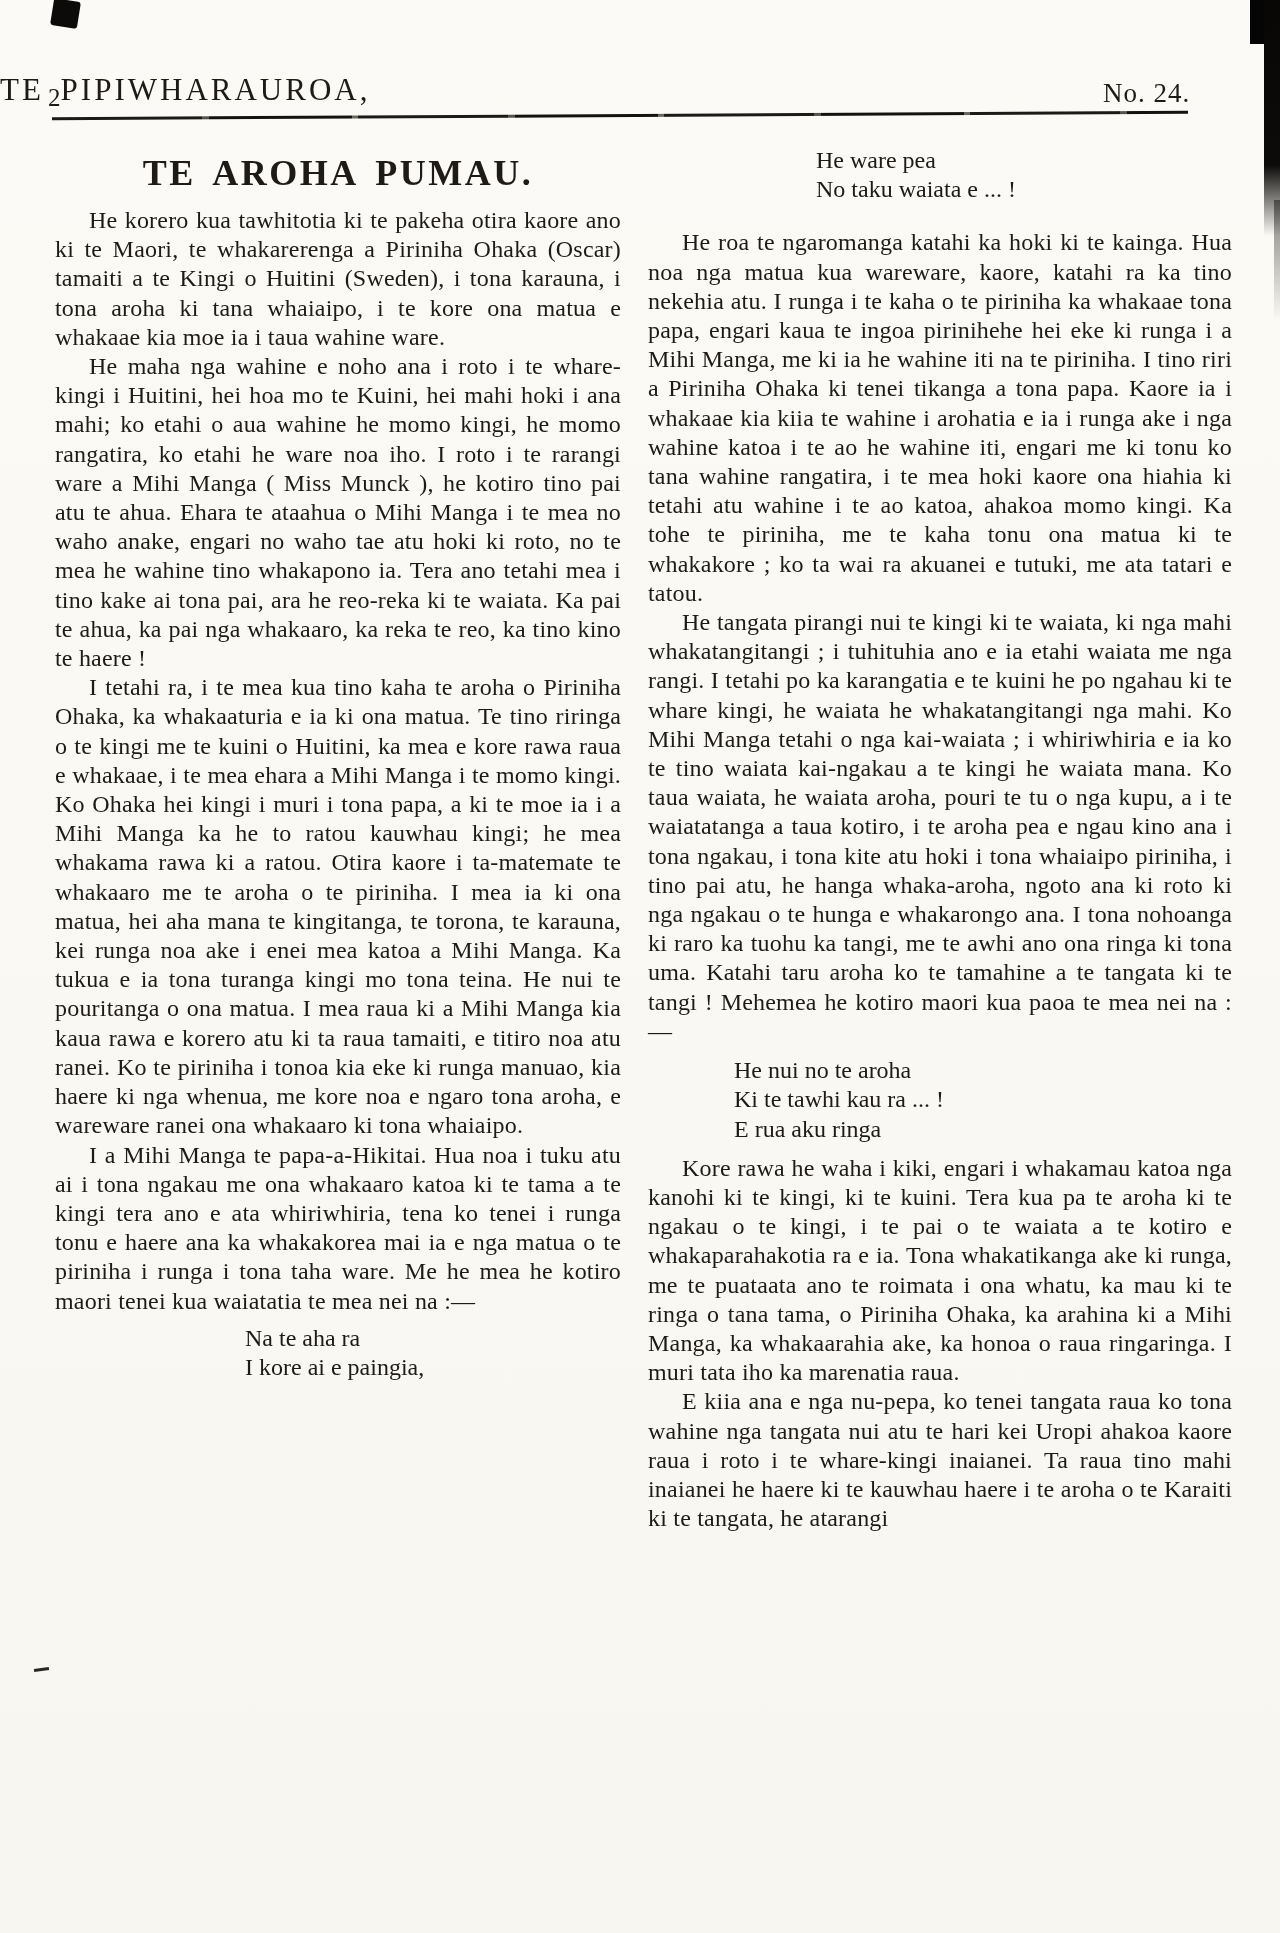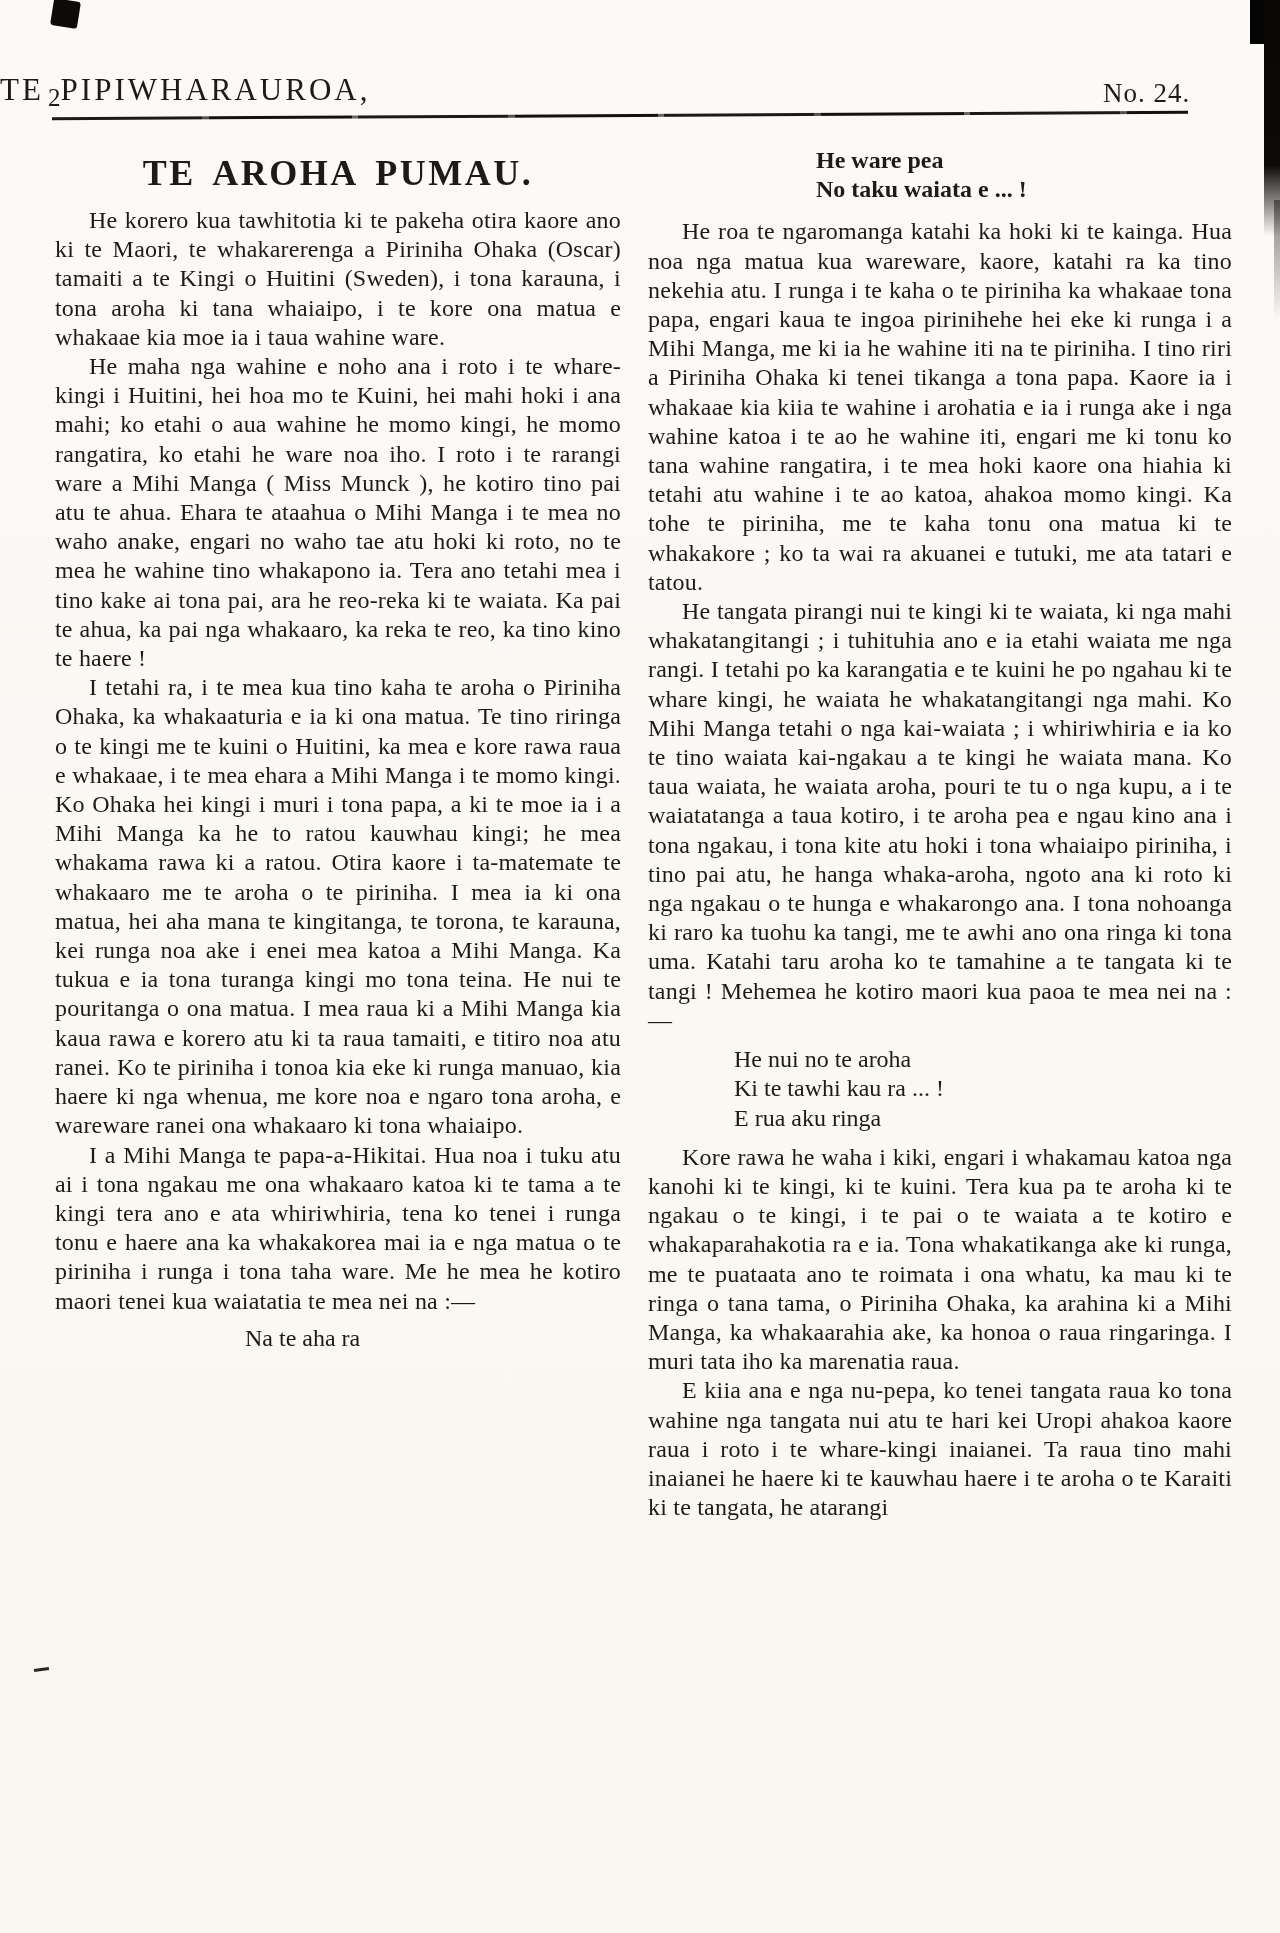--- a/index.html
+++ b/index.html
@@ -56,21 +56,21 @@
     text-indent: 34px;
     text-align: justify;
     font-size: 24px;
     line-height: 29.2px;
     letter-spacing: 0.2px;
     font-family: Liberation Serif, serif;
   }
 
   .verse { font-size: 24px; line-height: 29.2px; }
   .verse div { white-space: nowrap; }
-  .opening-verse { margin: 0 0 13px 168px; font-weight: bold; }
+  .opening-verse { margin: 0 0 24px 168px; }
   .closing-verse-left { margin: 8px 0 0 190px; }
   .mid-poem { margin: 10px 0 10px 86px; }
 
   
   .artifact { position: absolute; pointer-events: none; }
   .blob-top-left {
     left: 52px; top: 0; width: 27px; height: 27px;
     background: #0c0b0a; border-radius: 3px; transform: rotate(9deg);
   }
   .bar-top-right-a {
@@ -100,20 +100,21 @@
   <div class="header-rule"></div>
 
   <section class="col col-left">
     <h2 class="article-title">TE AROHA PUMAU.</h2>
     <p class="body-par">He korero kua tawhitotia ki te pakeha otira kaore ano ki te Maori, te whakarerenga a Piriniha Ohaka (Oscar) tamaiti a te Kingi o Huitini (Sweden), i tona karauna, i tona aroha ki tana whaiaipo, i te kore ona matua e whakaae kia moe ia i taua wahine ware.</p>
     <p class="body-par">He maha nga wahine e noho ana i roto i te whare-kingi i Huitini, hei hoa mo te Kuini, hei mahi hoki i ana mahi; ko etahi o aua wahine he momo kingi, he momo rangatira, ko etahi he ware noa iho. I roto i te rarangi ware a Mihi Manga ( Miss Munck ), he kotiro tino pai atu te ahua. Ehara te ataahua o Mihi Manga i te mea no waho anake, engari no waho tae atu hoki ki roto, no te mea he wahine tino whakapono ia. Tera ano tetahi mea i tino kake ai tona pai, ara he reo-reka ki te waiata. Ka pai te ahua, ka pai nga whakaaro, ka reka te reo, ka tino kino te haere !</p>
     <p class="body-par">I tetahi ra, i te mea kua tino kaha te aroha o Piriniha Ohaka, ka whakaaturia e ia ki ona matua. Te tino riringa o te kingi me te kuini o Huitini, ka mea e kore rawa raua e whakaae, i te mea ehara a Mihi Manga i te momo kingi. Ko Ohaka hei kingi i muri i tona papa, a ki te moe ia i a Mihi Manga ka he to ratou kauwhau kingi; he mea whakama rawa ki a ratou. Otira kaore i ta-matemate te whakaaro me te aroha o te piriniha. I mea ia ki ona matua, hei aha mana te kingitanga, te torona, te karauna, kei runga noa ake i enei mea katoa a Mihi Manga. Ka tukua e ia tona turanga kingi mo tona teina. He nui te pouritanga o ona matua. I mea raua ki a Mihi Manga kia kaua rawa e korero atu ki ta raua tamaiti, e titiro noa atu ranei. Ko te piriniha i tonoa kia eke ki runga manuao, kia haere ki nga whenua, me kore noa e ngaro tona aroha, e wareware ranei ona whakaaro ki tona whaiaipo.</p>
     <p class="body-par">I a Mihi Manga te papa-a-Hikitai. Hua noa i tuku atu ai i tona ngakau me ona whakaaro katoa ki te tama a te kingi tera ano e ata whiriwhiria, tena ko tenei i runga tonu e haere ana ka whakakorea mai ia e nga matua o te piriniha i runga i tona taha ware. Me he mea he kotiro maori tenei kua waiatatia te mea nei na :—</p>
     <div class="verse closing-verse-left">
       <div>Na te aha ra</div>
+      <div>I kore ai e paingia,</div>
     </div>
   </section>
 
   <section class="col col-right">
     <div class="verse opening-verse">
       <div>He ware pea</div>
       <div>No taku waiata e ... !</div>
     </div>
     <p class="body-par">He roa te ngaromanga katahi ka hoki ki te kainga. Hua noa nga matua kua wareware, kaore, katahi ra ka tino nekehia atu. I runga i te kaha o te piriniha ka whakaae tona papa, engari kaua te ingoa pirinihehe hei eke ki runga i a Mihi Manga, me ki ia he wahine iti na te piriniha. I tino riri a Piriniha Ohaka ki tenei tikanga a tona papa. Kaore ia i whakaae kia kiia te wahine i arohatia e ia i runga ake i nga wahine katoa i te ao he wahine iti, engari me ki tonu ko tana wahine rangatira, i te mea hoki kaore ona hiahia ki tetahi atu wahine i te ao katoa, ahakoa momo kingi. Ka tohe te piriniha, me te kaha tonu ona matua ki te whakakore ; ko ta wai ra akuanei e tutuki, me ata tatari e tatou.</p>
     <p class="body-par">He tangata pirangi nui te kingi ki te waiata, ki nga mahi whakatangitangi ; i tuhituhia ano e ia etahi waiata me nga rangi. I tetahi po ka karangatia e te kuini he po ngahau ki te whare kingi, he waiata he whakatangitangi nga mahi. Ko Mihi Manga tetahi o nga kai-waiata ; i whiriwhiria e ia ko te tino waiata kai-ngakau a te kingi he waiata mana. Ko taua waiata, he waiata aroha, pouri te tu o nga kupu, a i te waiatatanga a taua kotiro, i te aroha pea e ngau kino ana i tona ngakau, i tona kite atu hoki i tona whaiaipo piriniha, i tino pai atu, he hanga whaka-aroha, ngoto ana ki roto ki nga ngakau o te hunga e whakarongo ana. I tona nohoanga ki raro ka tuohu ka tangi, me te awhi ano ona ringa ki tona uma. Katahi taru aroha ko te tamahine a te tangata ki te tangi ! Mehemea he kotiro maori kua paoa te mea nei na :—</p>

